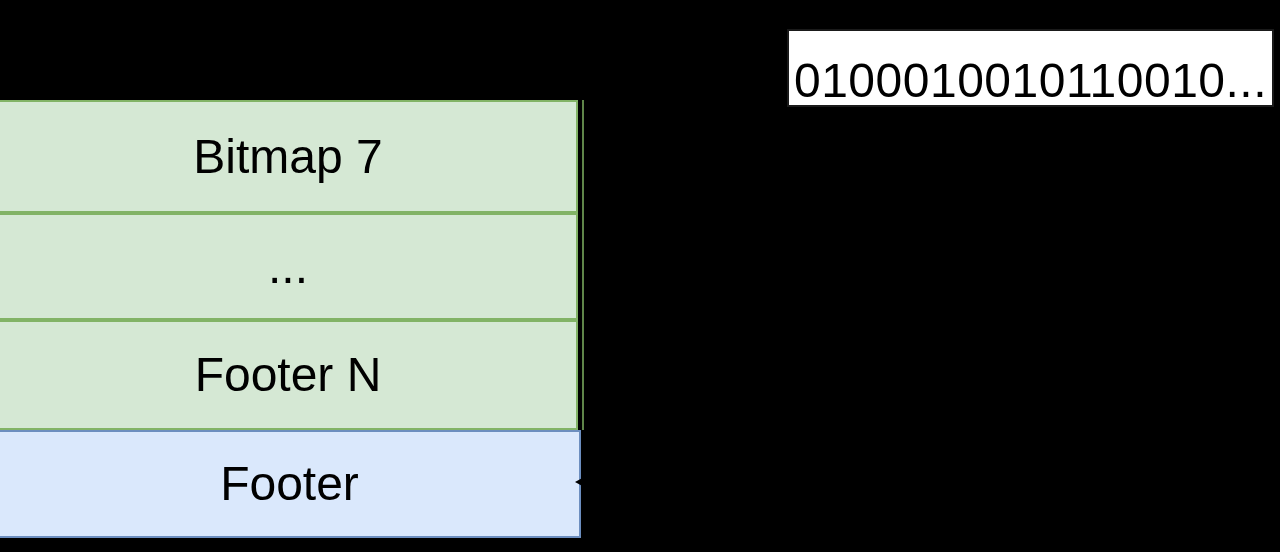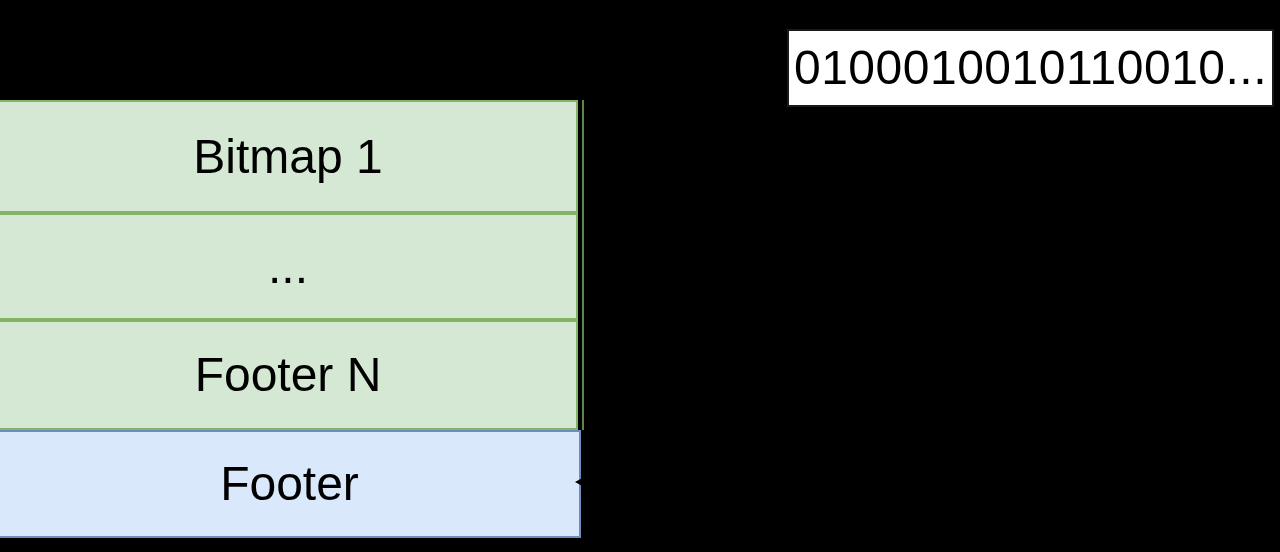--- a/index.html
+++ b/index.html
@@ -71,36 +71,36 @@
   }
   .binary-box {
     position: absolute;
     left: 787px;
     top: 29px;
     width: 487px;
     height: 78px;
     background: var(--binary-bg);
     border: 2px solid var(--binary-stroke);
     display: flex;
-    align-items: center;
+    align-items: flex-end;
     justify-content: center;
     font-size: 48px;
     color: var(--text);
     white-space: nowrap;
     letter-spacing: 0.5px;
     line-height: 1;
   }
 </style>
 </head>
 <body>
 
 <div class="canvas">
 
   <div class="row green row-1">
-    <span>Bitmap 1</span>
+    <span>Bitmap 7</span>
   </div>
 
   <div class="row green row-2">
     <span>...</span>
   </div>
 
   <div class="row green row-3">
     <span>Footer N</span>
   </div>
 

